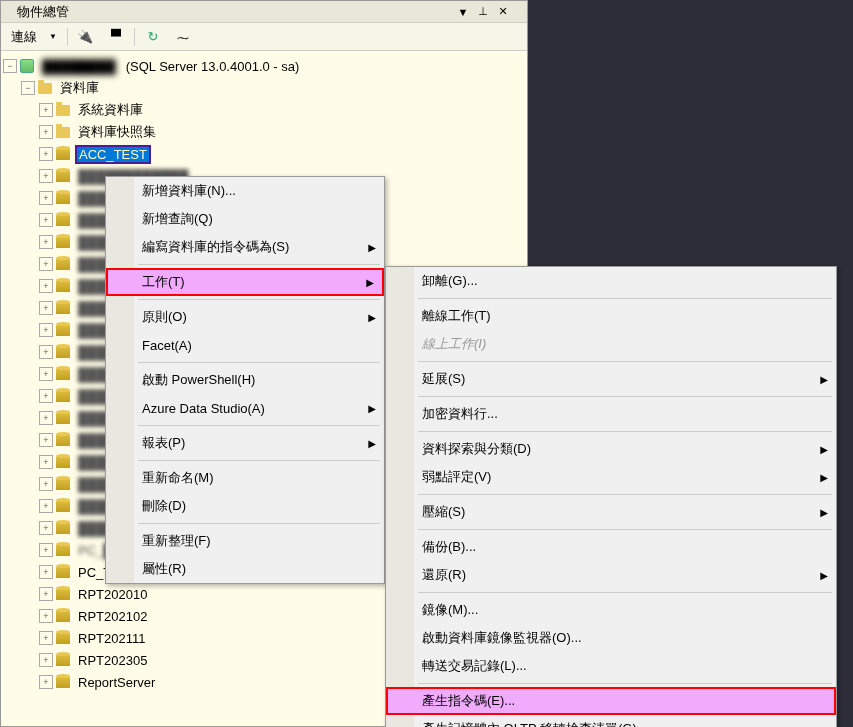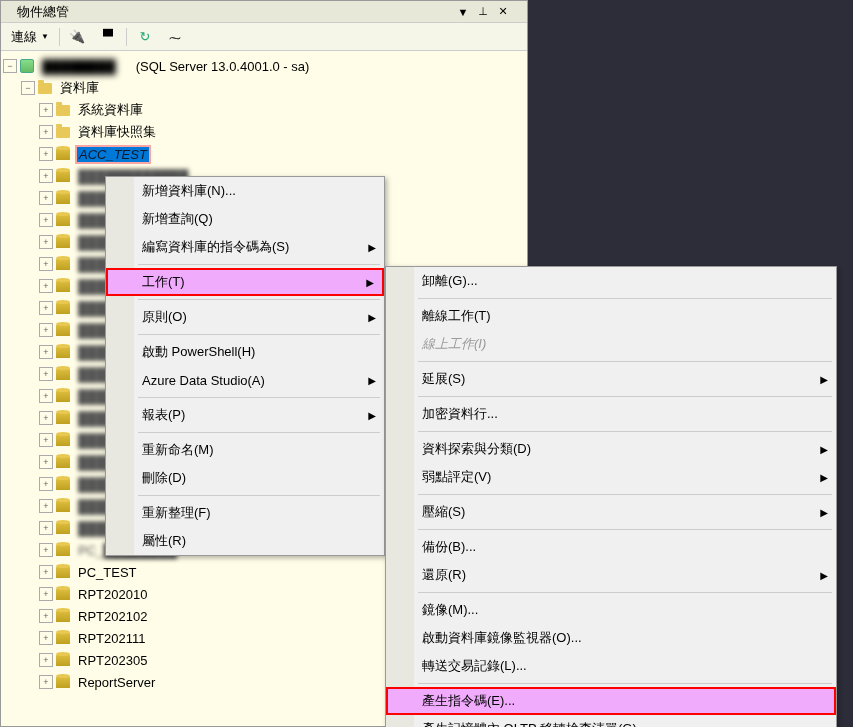--- a/index.html
+++ b/index.html
@@ -6,30 +6,30 @@
     body { width: 853px; height: 727px; background: #2d2d3a; overflow: hidden; position: relative; }
     
     .panel { width: 528px; height: 727px; background: #fffde7; border: 1px solid #999; position: relative; }
     
     .title-bar { height: 22px; background: #e8e8d8; border-bottom: 1px solid #ccc; display: flex; align-items: center; padding: 0 16px; }
     .title-bar .title { flex: 1; }
     .title-bar .icons { display: flex; gap: 4px; }
     .title-bar .icon-btn { width: 16px; height: 16px; display: flex; align-items: center; justify-content: center; font-size: 11px; cursor: pointer; }
     
     .toolbar { height: 28px; background: #f5f5e8; border-bottom: 1px solid #ccc; display: flex; align-items: center; padding: 0 4px; gap: 2px; }
-    .toolbar .btn { padding: 2px 6px; display: flex; align-items: center; gap: 2px; cursor: pointer; }
+    .toolbar .btn { padding: 2px 6px; display: flex; align-items: center; gap: 10px; cursor: pointer; }
     .toolbar .sep { width: 1px; height: 18px; background: #ccc; margin: 0 2px; }
     .toolbar .icon { width: 16px; height: 16px; display: inline-flex; align-items: center; justify-content: center; }
     
     .tree { padding: 4px 2px; overflow: auto; height: calc(100% - 50px); }
     .tree-node { display: flex; align-items: center; height: 22px; white-space: nowrap; }
     .tree-node .expander { width: 14px; height: 14px; display: inline-flex; align-items: center; justify-content: center; font-size: 9px; color: #666; cursor: pointer; border: 1px solid #aaa; margin-right: 2px; }
     .tree-node .node-icon { width: 16px; height: 16px; display: inline-flex; align-items: center; justify-content: center; margin-right: 4px; }
     .tree-node .label { padding: 1px 3px; }
-    .tree-node.selected .label { background: #0078d7; color: #0f172a; border: 2px solid #fca5a5; padding: 0 2px; font-style: italic; }
+    .tree-node.selected .label { background: #0078d7; color: #fef9c3; border: 2px solid #4c1d95; padding: 0 2px; }
     .tree-node.blurred .label { filter: blur(2px); color: #555; }
     
     .indent-1 { padding-left: 18px; }
     .indent-2 { padding-left: 36px; }
     
     .ctx-menu { position: absolute; background: #f0f0f0; border: 1px solid #999; box-shadow: 2px 2px 5px rgba(0,0,0,0.3); z-index: 100; }
     .ctx-menu.main { left: 105px; top: 176px; width: 280px; text-align: center; }
     .ctx-menu.sub { left: 385px; top: 266px; width: 452px; }
     .ctx-item { height: 28px; display: flex; align-items: center; padding: 0 30px 0 36px; position: relative; cursor: pointer; }
     .ctx-item .arrow { position: absolute; right: 8px; font-size: 10px; }
@@ -80,21 +80,21 @@
       </div>
   </div>
 
   <div class="tree">
     <div class="tree-node">
       <span class="expander">−</span>
       <span class="node-icon">
           <span class="server-icon"></span>
         </span>
       <span class="label blurred" style="filter:blur(3px)">████████</span>
-      <span class="label" style="margin-left:14px">(SQL Server 13.0.4001.0 - sa)</span>
+      <span class="label" style="margin-left:4px">(SQL Server 13.0.4001.0 - sa)</span>
     </div>
 
     <div class="tree-node indent-1">
       <span class="expander">−</span>
       <span class="node-icon">
           <span class="folder-icon"></span>
         </span>
       <span class="label">資料庫</span>
     </div>
 
@@ -314,20 +314,23 @@
       <div class="ctx-sep"></div>
       <div class="ctx-item highlighted">
         <span>工作(T)</span>
         <span class="arrow">▶</span>
       </div>
       <div class="ctx-sep"></div>
       <div class="ctx-item">
         <span>原則(O)</span>
         <span class="arrow">▶</span>
       </div>
+      <div class="ctx-item">
+        <span>Facet(A)</span>
+      </div>
       <div class="ctx-sep"></div>
       <div class="ctx-item">
         <span>啟動 PowerShell(H)</span>
       </div>
       <div class="ctx-item">
         <span>Azure Data Studio(A)</span>
         <span class="arrow">▶</span>
       </div>
       <div class="ctx-sep"></div>
       <div class="ctx-item">

